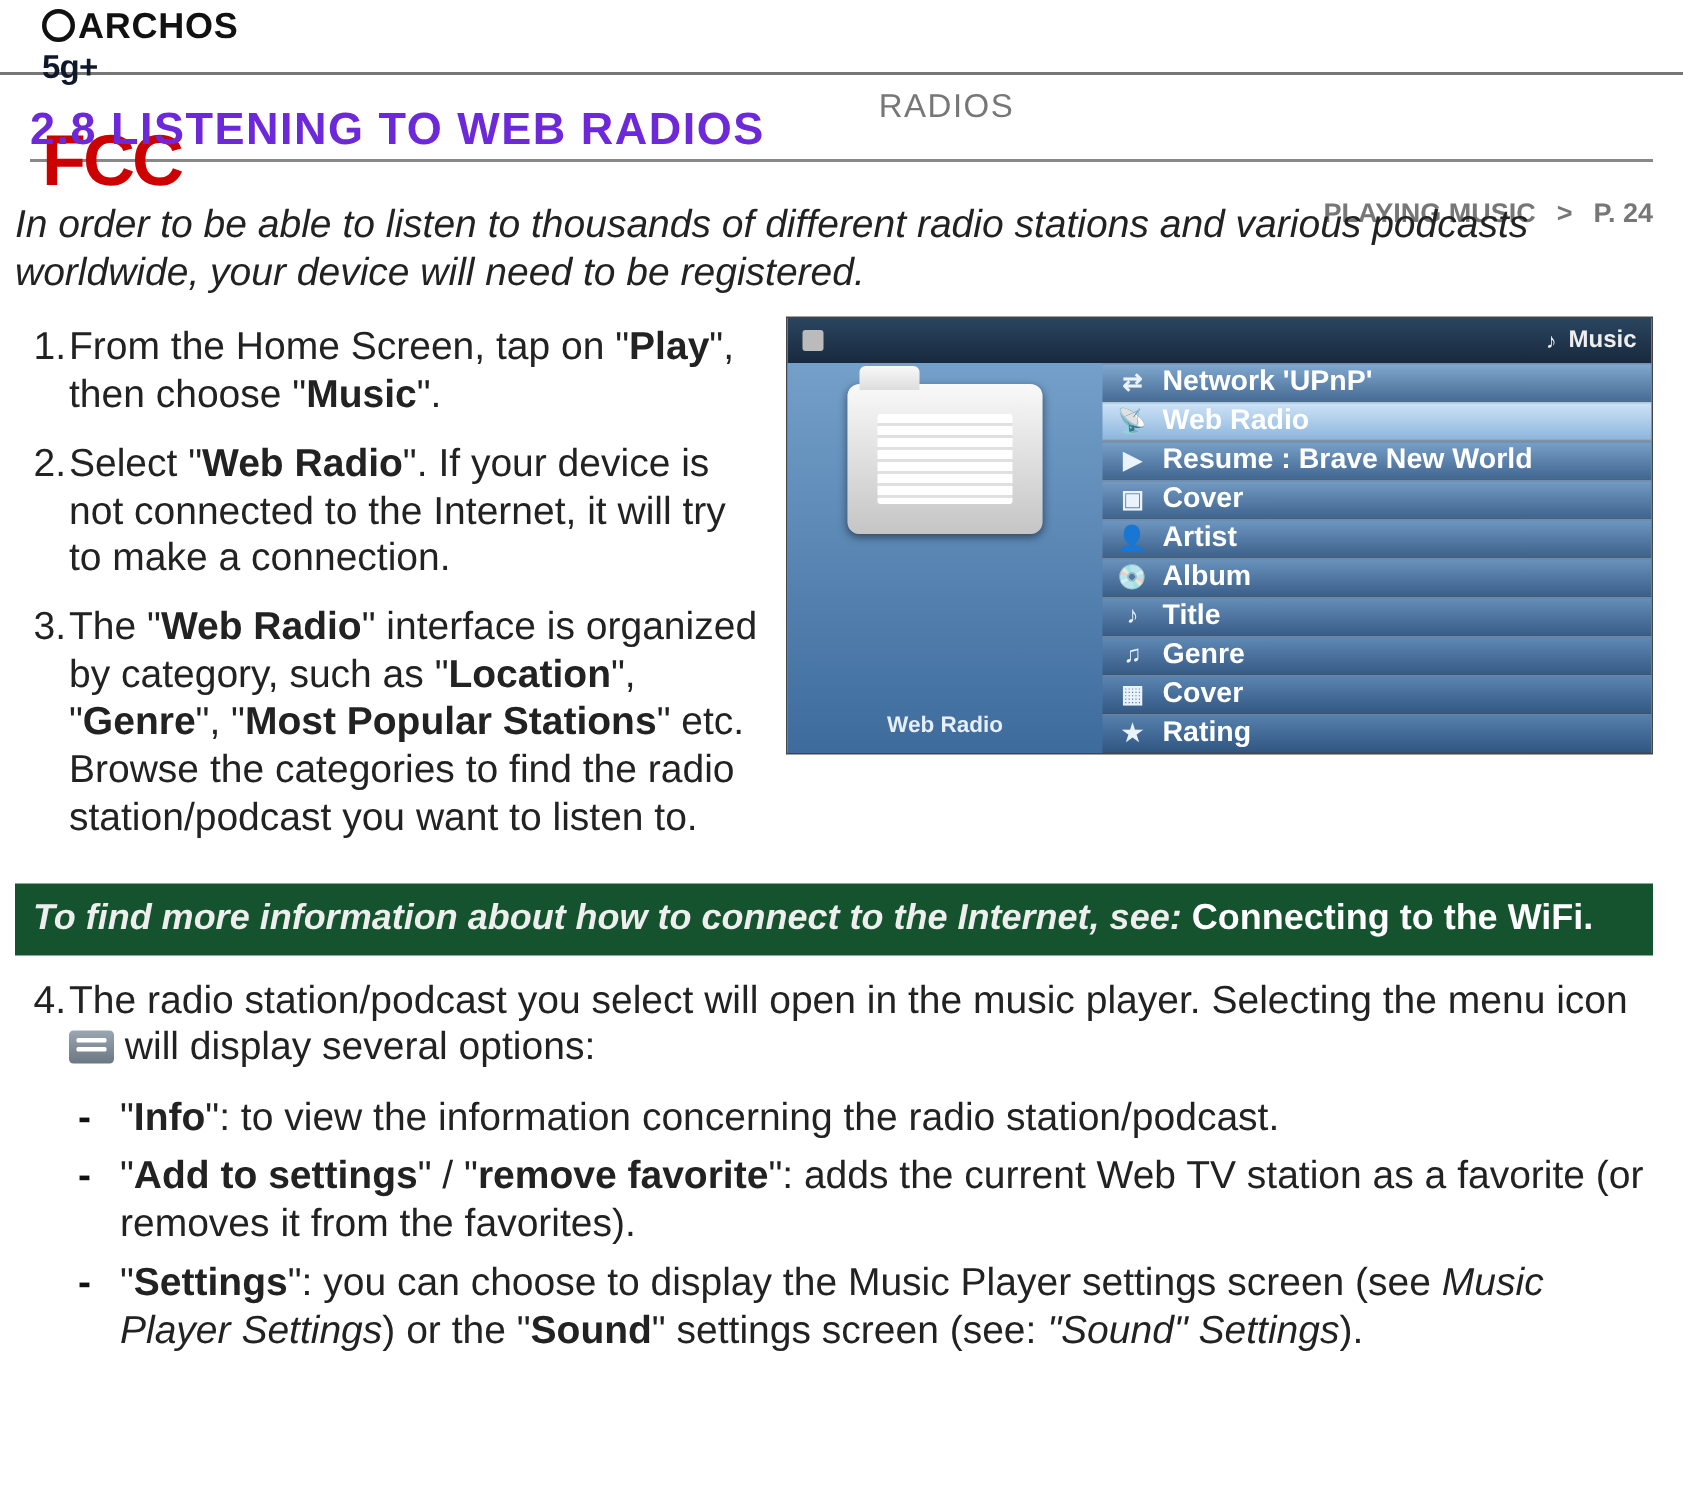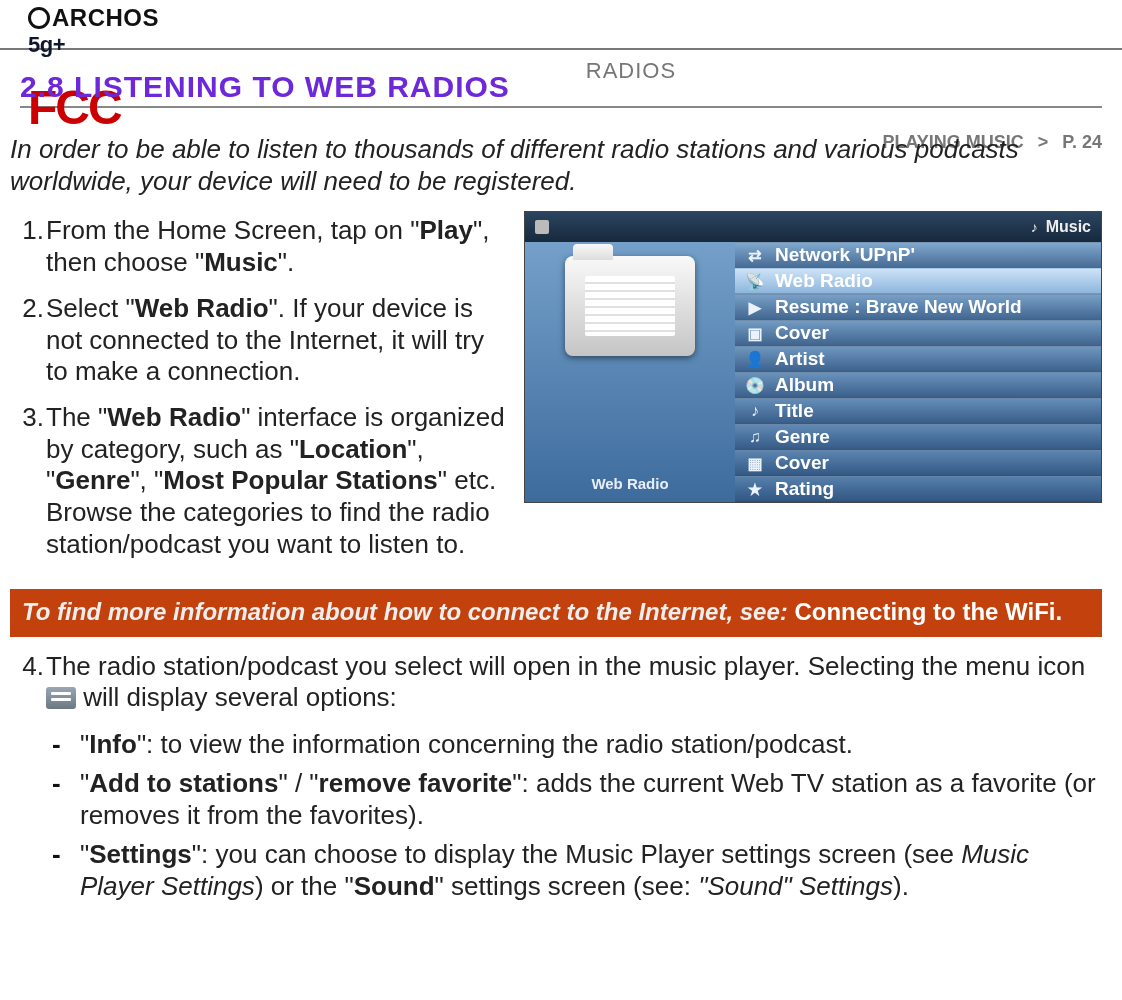--- a/index.html
+++ b/index.html
@@ -206,21 +206,21 @@
     background: linear-gradient(#cde2f7,#8db6dc);
     color: #fff;
   }
   .ss-list .ic {
     width: 20px; height: 20px;
     display:inline-flex; align-items:center; justify-content:center;
     color:#eaf2fb; font-size:16px;
   }
   .note-box {
     margin: 14px 0;
-    background: #c2410c;
+    background: #14532d;
     color: #fff;
     padding: 8px 12px 10px 12px;
     font-size: 24px;
     line-height: 1.25;
     font-family: Arial, sans-serif;
   }
   .note-box .it { font-style: italic; font-weight: 700; color: #eee;}
   .note-box .bo { font-weight: 700; color: #fff; font-style: normal;}
   .step4 {
     font-size: 26px;
@@ -381,21 +381,21 @@
     <div class="bullets">
       <div class="bullet">
         <div class="dash">-</div>
         <div>
           <span>"</span><span class="b">Info</span><span>": to view the information concerning the radio station/podcast.</span>
         </div>
       </div>
       <div class="bullet">
         <div class="dash">-</div>
         <div>
-          <span>"</span><span class="b">Add to stations</span><span>" / "</span><span class="b">remove favorite</span><span>": adds the current Web TV station as a favorite (or removes it from the favorites).</span>
+          <span>"</span><span class="b">Add to settings</span><span>" / "</span><span class="b">remove favorite</span><span>": adds the current Web TV station as a favorite (or removes it from the favorites).</span>
         </div>
       </div>
       <div class="bullet">
         <div class="dash">-</div>
         <div>
           <span>"</span><span class="b">Settings</span><span>": you can choose to display the Music Player settings screen (see </span><span class="italic">Music Player Settings</span><span>) or the "</span><span class="b">Sound</span><span>" settings screen (see: </span><span class="italic">"Sound" Settings</span><span>).</span>
         </div>
       </div>
     </div>
   </div>

